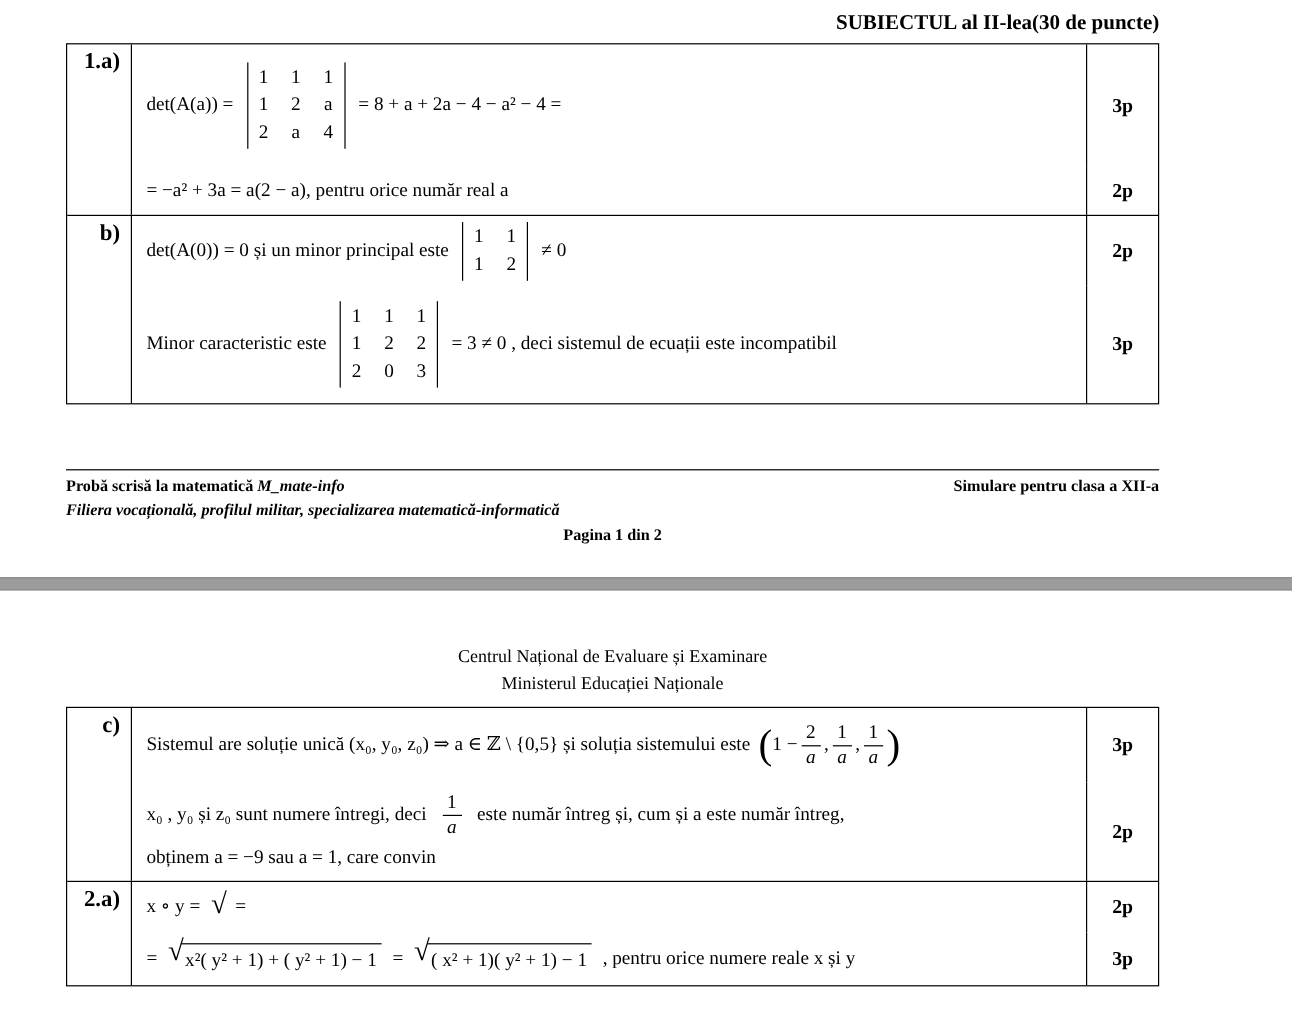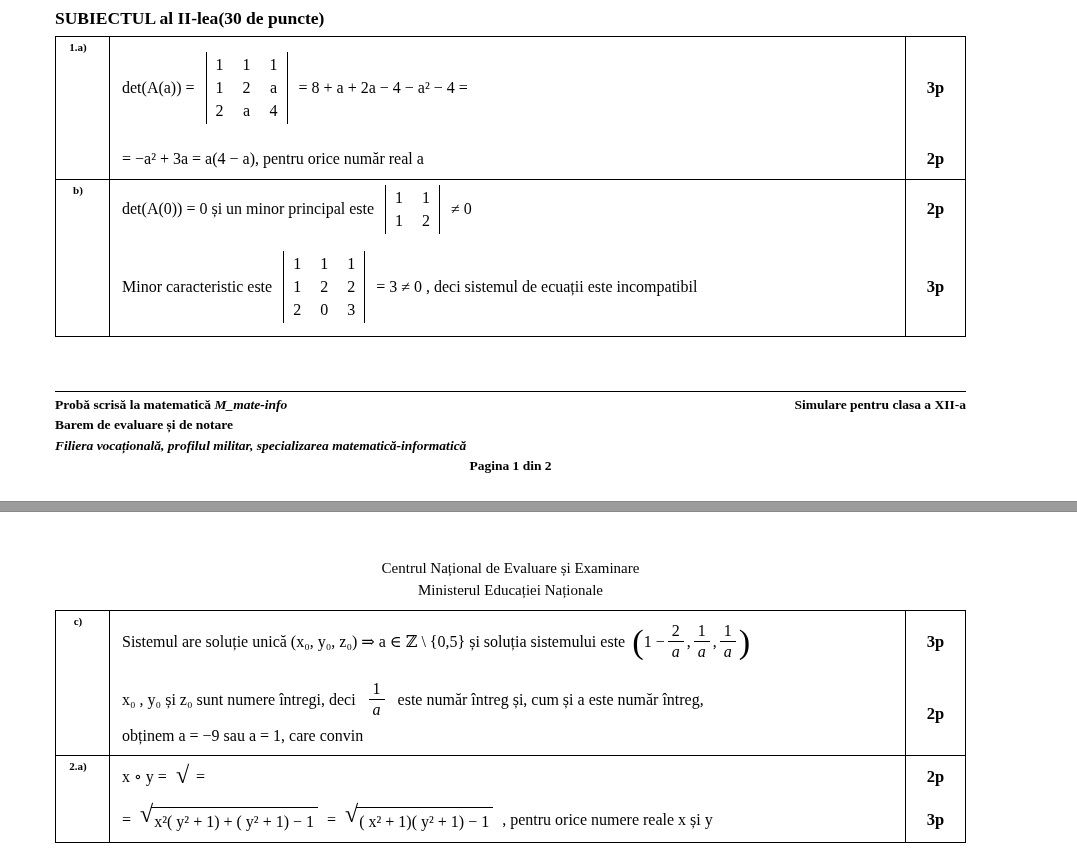--- a/index.html
+++ b/index.html
@@ -6,30 +6,30 @@
   html,body { background:#ffffff; }
   body {
     width:1077px; height:852px; overflow:hidden;
     font-family:"Liberation Serif","DejaVu Serif",serif;
     color:#000; font-size:16px;
   }
   .doc { padding-left:55px; width:1077px; }
   .content { width:911px; }
 
   
-  .p1-head { display:flex; justify-content:flex-start; align-items:baseline; margin:8px 0 7px 0; }
+  .p1-head { display:flex; justify-content:flex-end; align-items:baseline; margin:8px 0 7px 0; }
   .p1-head .ttl, .p1-head .pts { font-weight:bold; font-size:17.5px; }
 
   
   .stable { border:1.5px solid #000; }
   .trow { display:grid; grid-template-columns:54px 1fr 60px; border-bottom:1px solid #000; }
   .trow:last-child { border-bottom:none; }
   .tlabel {
     grid-row:1 / span 2; border-right:1px solid #000;
-    font-weight:bold; text-align:center; padding:4px 9px 0 0; font-size:11px;
+    font-weight:bold; text-align:right; padding:4px 9px 0 0; font-size:19px;
   }
   .tcell { padding:3px 8px 3px 12px; display:flex; align-items:center; flex-wrap:wrap; gap:0 7px; line-height:1.5; }
   .tcell.block { display:block; }
   .tpts {
     border-left:1px solid #000; display:flex; align-items:center; justify-content:center;
     font-weight:bold; font-size:16.5px;
   }
   .mh102{min-height:102px} .mh40{min-height:40px} .mh58{min-height:58px} .mh98{min-height:98px}
   .mh62{min-height:62px}  .mh80{min-height:80px} .mh42{min-height:42px} .mh44{min-height:44px}
 
@@ -96,21 +96,21 @@
             <span>a</span>
             <span>2</span>
             <span>a</span>
             <span>4</span>
           </span>
           <span>= 8 + a + 2a − 4 − a² − 4 =</span>
         </div>
         <div class="tpts">3p</div>
 
         <div class="tcell mh40">
-          <span>= −a² + 3a = a(4 − a), pentru orice număr real a</span>
+          <span>= −a² + 3a = a(2 − a), pentru orice număr real a</span>
         </div>
         <div class="tpts">2p</div>
       </div>
 
       <div class="trow">
         <div class="tlabel">b)</div>
 
         <div class="tcell mh58">
           <span>det(A(0)) = 0 și un minor principal este</span>
           <span class="det c2">
@@ -140,21 +140,20 @@
         </div>
         <div class="tpts">3p</div>
       </div>
     </div>
 
     <div class="p1-foot">
       <div class="l1">
         <span><span>Probă scrisă la matematică </span><span class="ital">M_mate-info</span></span>
         <span>Simulare pentru clasa a XII-a</span>
       </div>
-      <div>Barem de evaluare și de notare</div>
       <div class="ital">Filiera vocațională, profilul militar, specializarea matematică-informatică</div>
       <div class="center">Pagina 1 din 2</div>
     </div>
   </div>
 
   <div class="pagebreak"></div>
 
   <div class="content">
     <div class="p2-head">
       <div>Centrul Național de Evaluare și Examinare</div>

